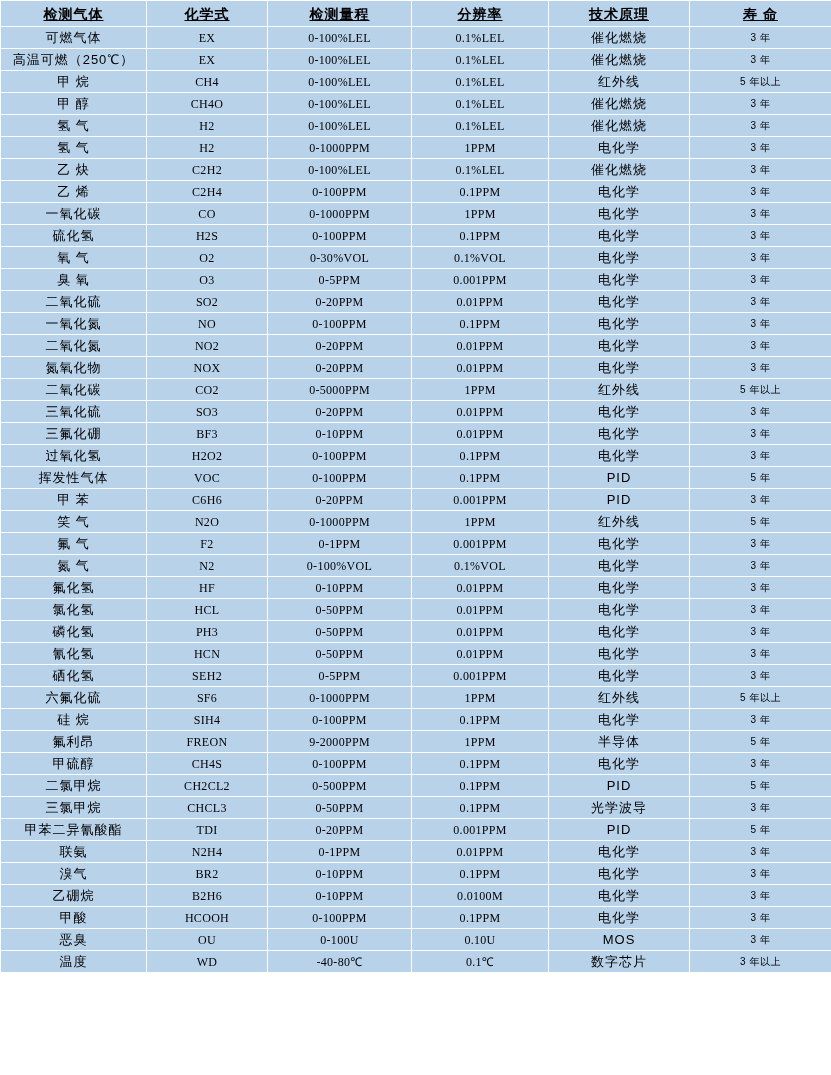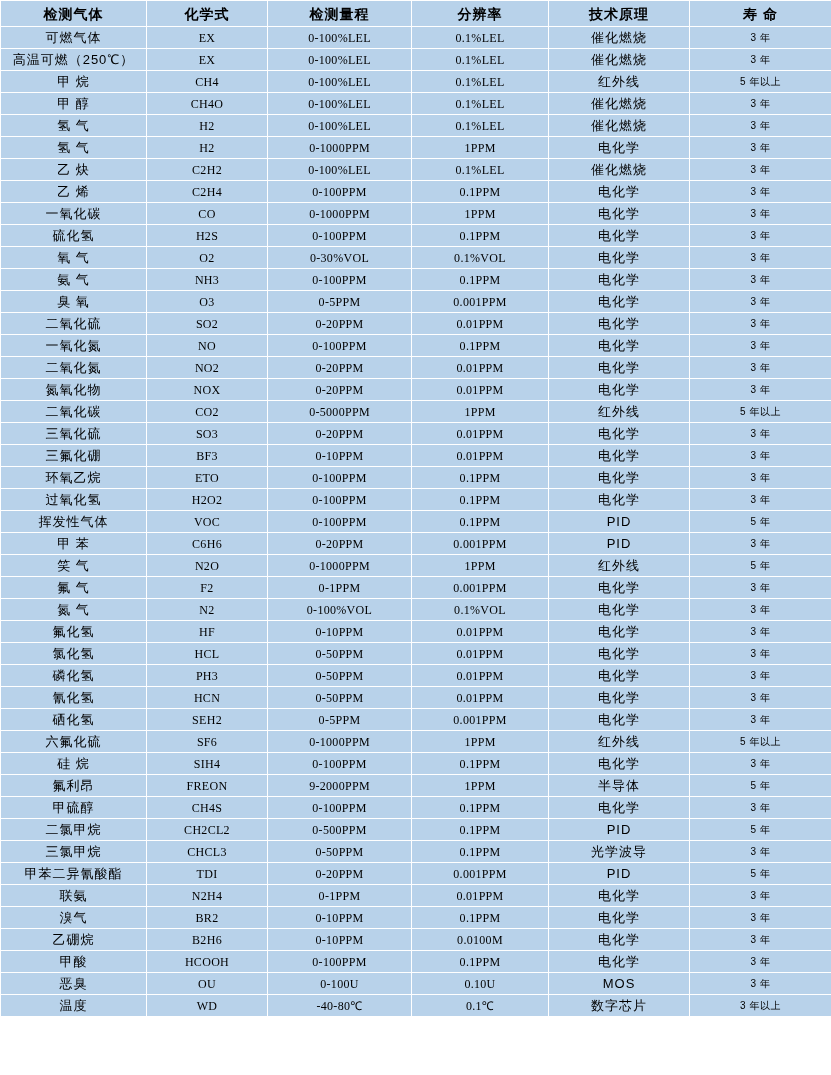--- a/index.html
+++ b/index.html
@@ -30,20 +30,21 @@
     vertical-align: middle;
     color: #000000;
     padding: 0;
     line-height: 1;
   }
   #gas-table thead th {
     height: 25px;
     font-size: 14px;
     font-weight: bold;
     letter-spacing: 1px;
+    text-decoration: underline;
   }
   #gas-table tbody td {
     height: 21px;
     font-size: 12px;
     font-weight: normal;
   }
   #gas-table tbody td.cn {
     font-size: 13px;
     letter-spacing: 1px;
   }
@@ -162,28 +163,20 @@
       </tr>
       <tr>
         <td class="cn">氧 气</td>
         <td class="mono">O2</td>
         <td class="mono">0-30%VOL</td>
         <td class="mono">0.1%VOL</td>
         <td class="cn">电化学</td>
         <td class="life">3 年</td>
       </tr>
       <tr>
-        <td class="cn">氨 气</td>
-        <td class="mono">NH3</td>
-        <td class="mono">0-100PPM</td>
-        <td class="mono">0.1PPM</td>
-        <td class="cn">电化学</td>
-        <td class="life">3 年</td>
-      </tr>
-      <tr>
         <td class="cn">臭 氧</td>
         <td class="mono">O3</td>
         <td class="mono">0-5PPM</td>
         <td class="mono">0.001PPM</td>
         <td class="cn">电化学</td>
         <td class="life">3 年</td>
       </tr>
       <tr>
         <td class="cn">二氧化硫</td>
         <td class="mono">SO2</td>
@@ -230,28 +223,20 @@
         <td class="mono">0-20PPM</td>
         <td class="mono">0.01PPM</td>
         <td class="cn">电化学</td>
         <td class="life">3 年</td>
       </tr>
       <tr>
         <td class="cn">三氟化硼</td>
         <td class="mono">BF3</td>
         <td class="mono">0-10PPM</td>
         <td class="mono">0.01PPM</td>
-        <td class="cn">电化学</td>
-        <td class="life">3 年</td>
-      </tr>
-      <tr>
-        <td class="cn">环氧乙烷</td>
-        <td class="mono">ETO</td>
-        <td class="mono">0-100PPM</td>
-        <td class="mono">0.1PPM</td>
         <td class="cn">电化学</td>
         <td class="life">3 年</td>
       </tr>
       <tr>
         <td class="cn">过氧化氢</td>
         <td class="mono">H2O2</td>
         <td class="mono">0-100PPM</td>
         <td class="mono">0.1PPM</td>
         <td class="cn">电化学</td>
         <td class="life">3 年</td>

